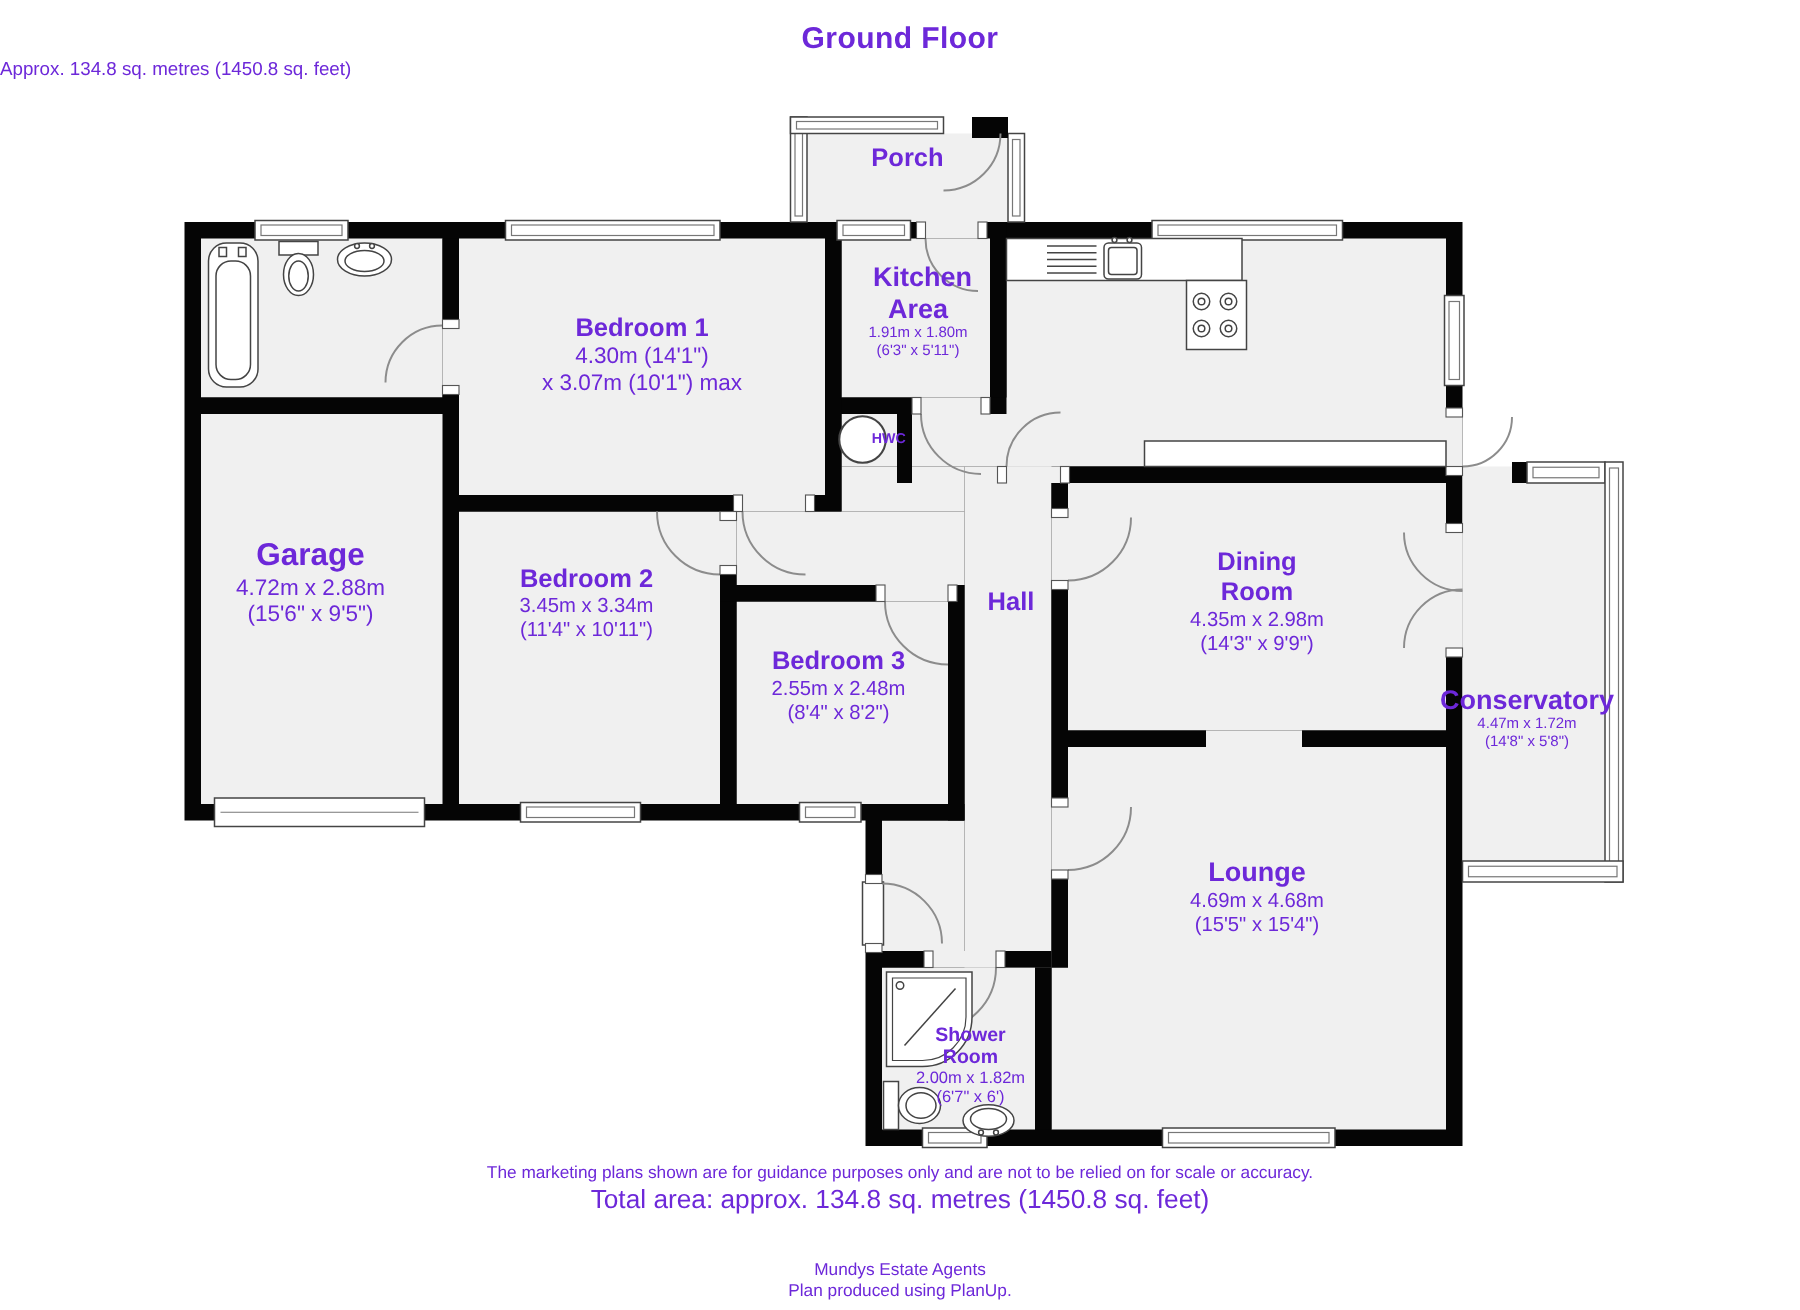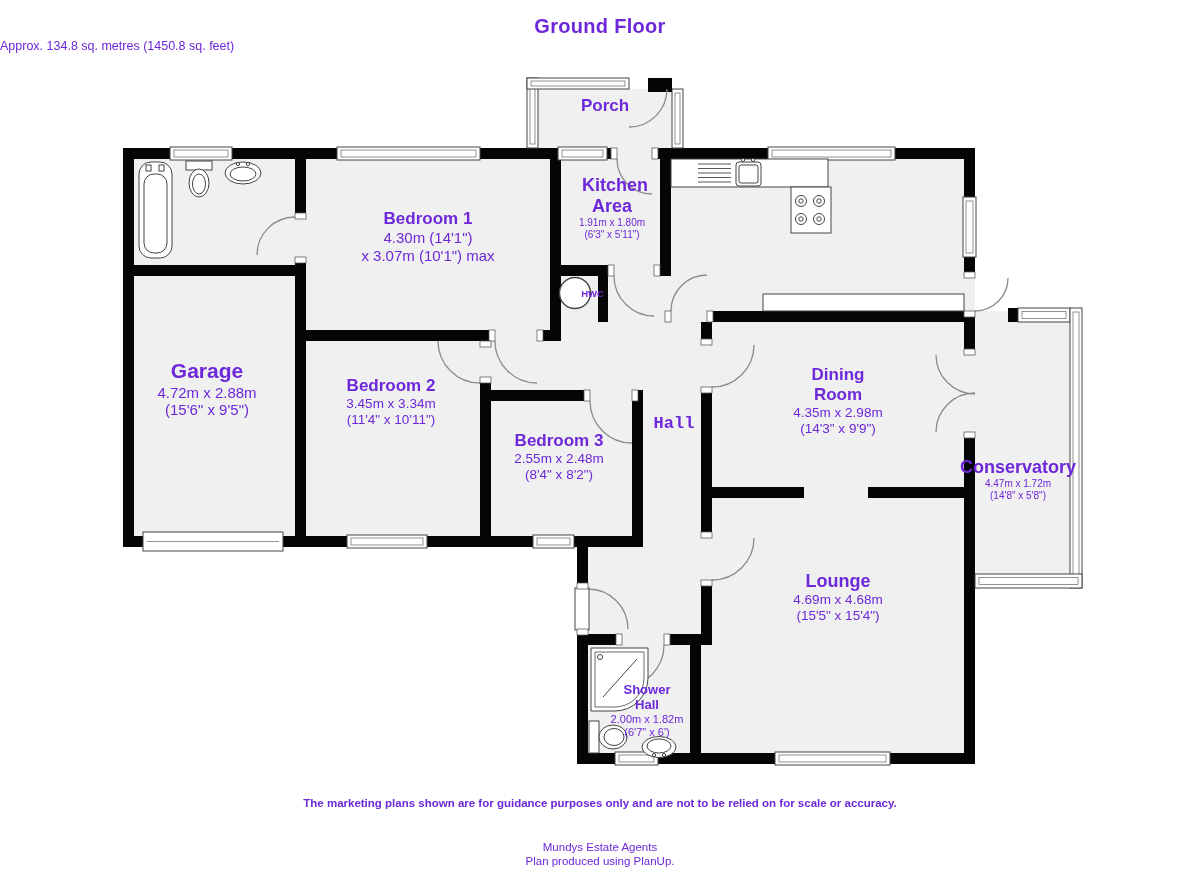--- a/index.html
+++ b/index.html
@@ -13,21 +13,21 @@
   .room-label{position:absolute;transform:translate(-50%,-50%);text-align:center;
               line-height:1.18;white-space:nowrap;z-index:5;}
   .nm{font-weight:bold;display:block;}
   .wrap{white-space:normal;margin:0 auto;}
   .n21{font-size:21px}.n18{font-size:18px}.n17{font-size:17px}.n16{font-size:16px}
   .n14{font-size:14px}.n13{font-size:13px}.n12{font-size:18px}
   .d15{font-size:15px}.d14{font-size:13.5px}.d11{font-size:11px}.d10{font-size:10px}
   .hwc-label{position:absolute;transform:translate(-50%,-50%);font-size:9.5px;font-weight:bold;z-index:5;padding-left:35px;}
   .ft{position:absolute;left:0;width:100%;text-align:center;}
   .ft-total{top:789px;font-size:17.5px;}
-  .ft-disc{top:797px;font-size:11.5px;font-weight:bold;}
+  .ft-disc{top:776px;font-size:11.5px;font-weight:normal;}
   .ft-agent{top:841px;font-size:11.5px;}
   .ft-plan{top:855px;font-size:11.5px;}
 </style>
 </head>
 <body>
 
 <div class="canvas">
 
   <div class="hdr-title">Ground Floor</div>
   <div class="hdr-sub">Approx. 134.8 sq. metres (1450.8 sq. feet)</div>
@@ -313,21 +313,21 @@
     <div class="d14">3.45m x 3.34m</div>
     <div class="d14">(11'4" x 10'11")</div>
   </div>
 
   <div class="room-label" style="left:559px;top:457px;">
     <span class="nm n17">Bedroom 3</span>
     <div class="d14">2.55m x 2.48m</div>
     <div class="d14">(8'4" x 8'2")</div>
   </div>
 
-  <div class="room-label" style="left:674px;top:424px;font-family:Liberation Mono, monospace;">
+  <div class="room-label" style="left:674px;top:402px;">
     <span class="nm n17">Hall</span>
   </div>
 
   <div class="room-label" style="left:838px;top:401px;">
     <span class="nm n17 wrap" style="width:90px;">Dining Room</span>
     <div class="d14">4.35m x 2.98m</div>
     <div class="d14">(14'3" x 9'9")</div>
   </div>
 
   <div class="room-label" style="left:1018px;top:479px;">
@@ -336,24 +336,25 @@
     <div class="d10">(14'8" x 5'8")</div>
   </div>
 
   <div class="room-label" style="left:838px;top:598px;">
     <span class="nm n18">Lounge</span>
     <div class="d14">4.69m x 4.68m</div>
     <div class="d14">(15'5" x 15'4")</div>
   </div>
 
   <div class="room-label" style="left:647px;top:710px;">
-    <span class="nm n13 wrap" style="width:62px;">Shower Hall</span>
+    <span class="nm n13 wrap" style="width:62px;">Shower Room</span>
     <div class="d11">2.00m x 1.82m</div>
     <div class="d11">(6'7" x 6')</div>
   </div>
 
   <div class="hwc-label" style="left:575px;top:293px;">HWC</div>
 
+  <div class="ft ft-total">Total area: approx. 134.8 sq. metres (1450.8 sq. feet)</div>
   <div class="ft ft-disc">The marketing plans shown are for guidance purposes only and are not to be relied on for scale or accuracy.</div>
   <div class="ft ft-agent">Mundys Estate Agents</div>
   <div class="ft ft-plan">Plan produced using PlanUp.</div>
 
 </div>
 
 </body></html>

